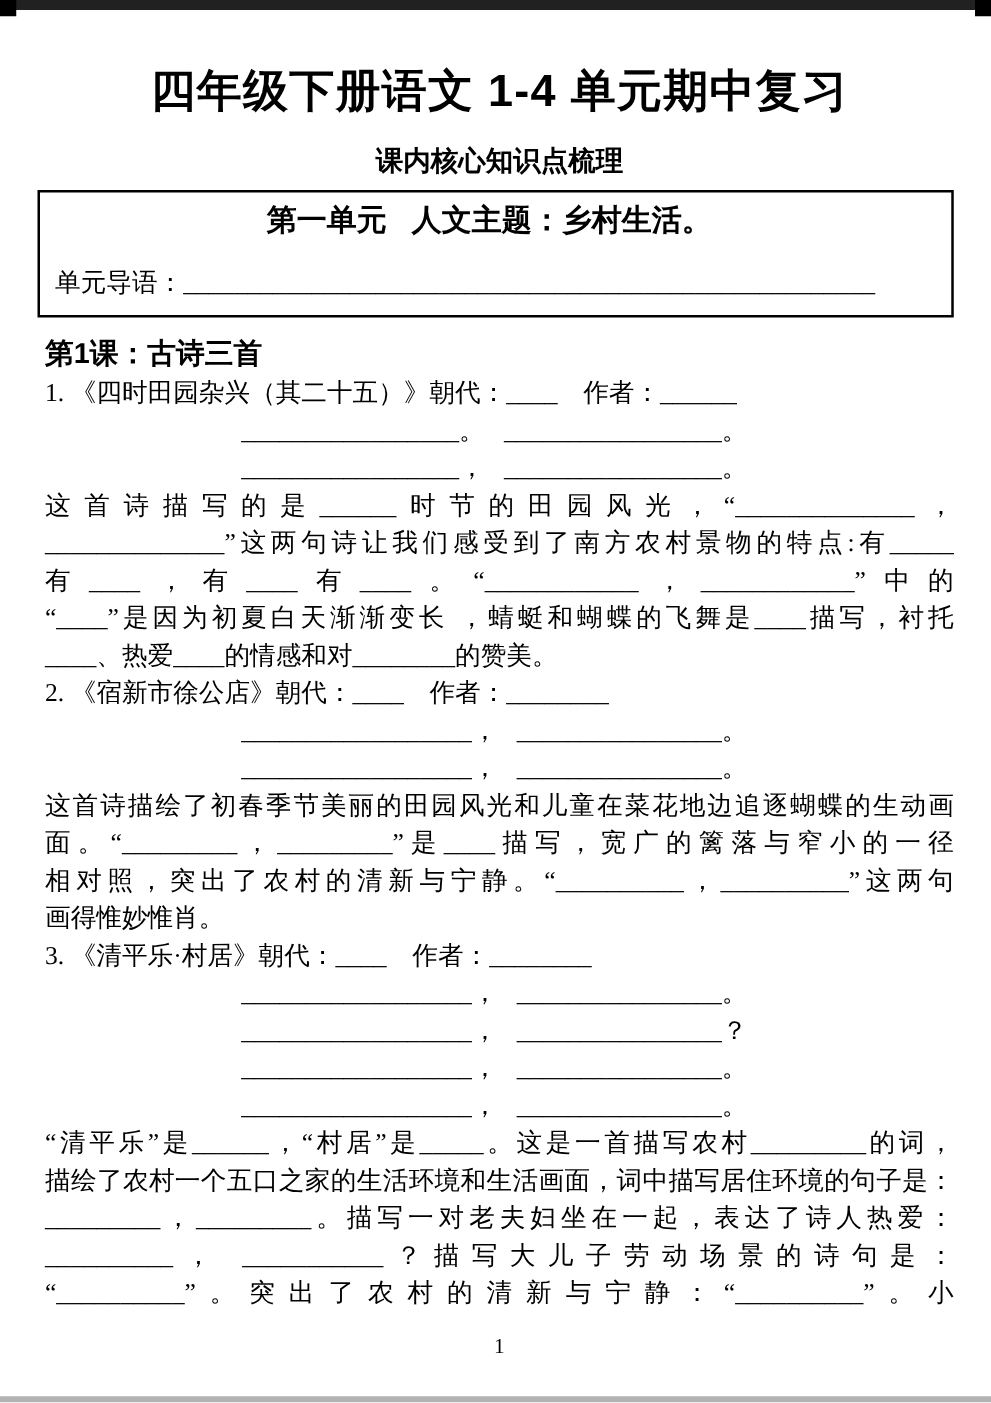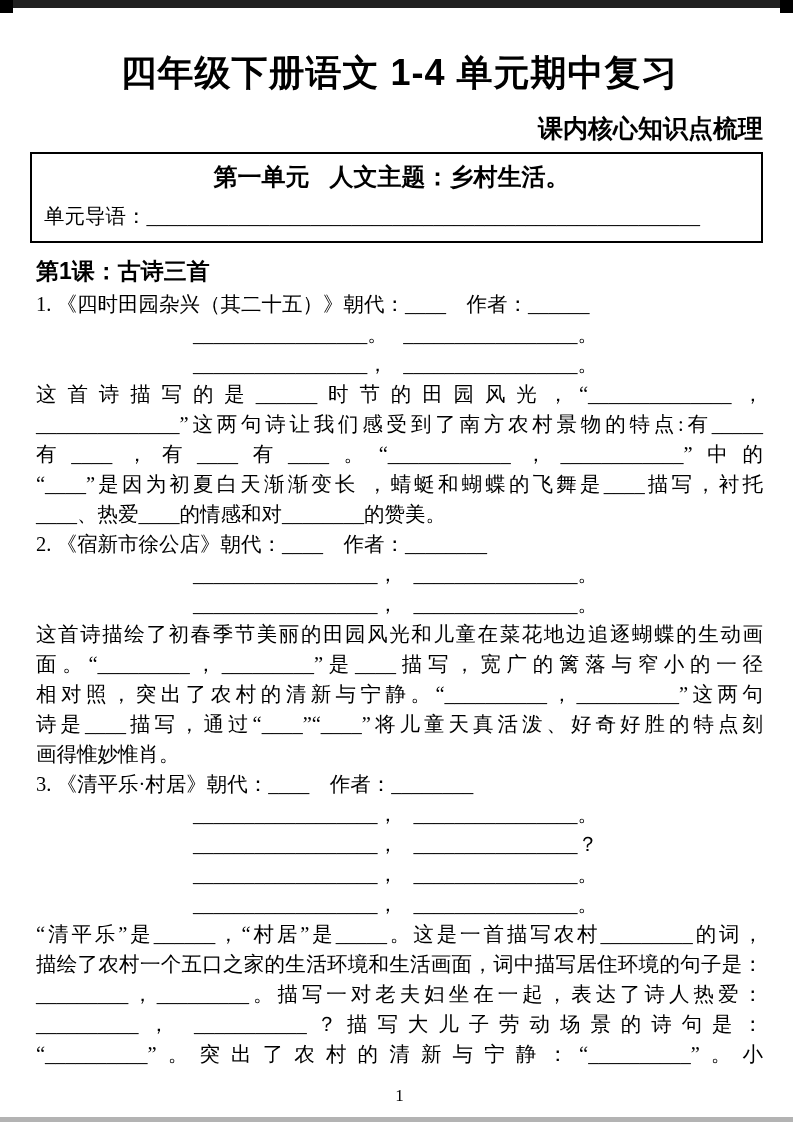--- a/index.html
+++ b/index.html
@@ -31,41 +31,41 @@
     font-weight: bold;
     font-size: 36px;
     line-height: 46px;
     text-align: center;
     margin: 16px;
     letter-spacing: 1px;
   }
   .page-subtitle {
     font-family: "Liberation Serif", serif;
     font-weight: bold;
-    font-size: 25px;
+    font-size: 22px;
     line-height: 34px;
-    text-align: right;
+    text-align: center;
     margin: 0 0 6px 0;
   }
   .unit-box {
     border: 2px solid #000;
     margin-left: -6px;
     padding: 7px 22px 10px 12px;
   }
   .unit-heading {
     font-family: "Liberation Sans", sans-serif;
     font-weight: bold;
     font-size: 24px;
     line-height: 32px;
     text-align: center;
   }
   .unit-intro {
     font-size: 20.5px;
     line-height: 30px;
-    margin-top: 8px;
+    margin-top: 19px;
     white-space: nowrap;
   }
   .lesson-heading {
     font-family: "Liberation Sans", sans-serif;
     font-weight: bold;
     font-size: 23px;
     line-height: 32px;
     margin: 12px 0 2px 0;
   }
   .line {
@@ -116,21 +116,20 @@
     <div class="line">____、热爱____的情感和对________的赞美。</div>
   </section>
 
   <section>
     <div class="line">2. 《宿新市徐公店》朝代：____&nbsp;&nbsp;&nbsp;&nbsp;作者：________</div>
     <div class="line verse">__________________，&nbsp;&nbsp;&nbsp;________________。</div>
     <div class="line verse">__________________，&nbsp;&nbsp;&nbsp;________________。</div>
     <div class="line fill">这首诗描绘了初春季节美丽的田园风光和儿童在菜花地边追逐蝴蝶的生动画</div>
     <div class="line fill">面。“_________，_________”是____描写，宽广的篱落与窄小的一径</div>
     <div class="line fill">相对照，突出了农村的清新与宁静。“__________，__________”这两句</div>
-    <div class="line fill">诗是____描写，通过“____”“____”将儿童天真活泼、好奇好胜的特点刻</div>
     <div class="line">画得惟妙惟肖。</div>
   </section>
 
   <section>
     <div class="line">3. 《清平乐·村居》朝代：____&nbsp;&nbsp;&nbsp;&nbsp;作者：________</div>
     <div class="line verse">__________________，&nbsp;&nbsp;&nbsp;________________。</div>
     <div class="line verse">__________________，&nbsp;&nbsp;&nbsp;________________？</div>
     <div class="line verse">__________________，&nbsp;&nbsp;&nbsp;________________。</div>
     <div class="line verse">__________________，&nbsp;&nbsp;&nbsp;________________。</div>
     <div class="line fill">“清平乐”是______，“村居”是_____。这是一首描写农村_________的词，</div>

